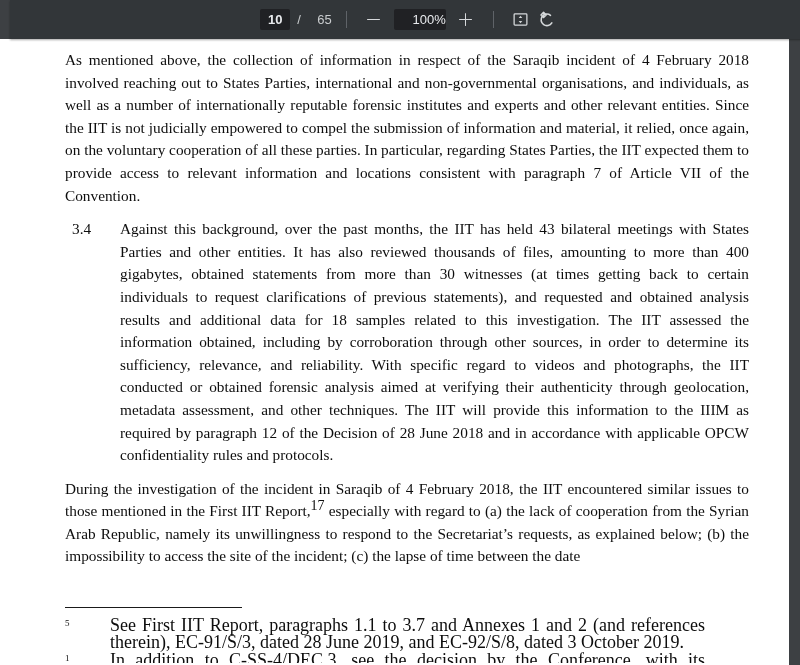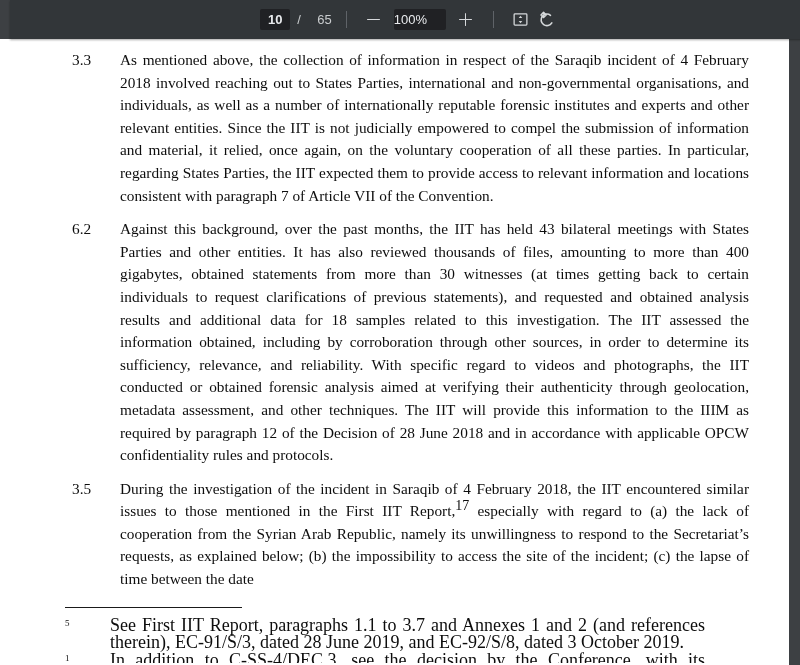--- a/index.html
+++ b/index.html
@@ -92,21 +92,21 @@
 
   .zoom-field {
     width: 52px;
     height: 21px;
     background: #202124;
     border: none;
     border-radius: 2px;
     color: #e8eaed;
     font-family: "Liberation Sans", sans-serif;
     font-size: 13px;
-    text-align: left;
+    text-align: right;
     line-height: 21px;
     outline: none;
     margin: 0 7px;
     padding: 0;
   }
 
   .minus-glyph {
     width: 13px;
     height: 1.6px;
     background: #d6d9db;
@@ -289,31 +289,29 @@
   </div>
 
   <div class="page-area">
     <div class="pdf-page">
 
       <div class="doc">
 
         <div id="paras">
 
           <div class="para">
-            <div class="para-num">3.3</div>
             <div class="para-body">As mentioned above, the collection of information in respect of the Saraqib incident of 4 February 2018 involved reaching out to States Parties, international and non-governmental organisations, and individuals, as well as a number of internationally reputable forensic institutes and experts and other relevant entities. Since the IIT is not judicially empowered to compel the submission of information and material, it relied, once again, on the voluntary cooperation of all these parties. In particular, regarding States Parties, the IIT expected them to provide access to relevant information and locations consistent with paragraph 7 of Article VII of the Convention.</div>
           </div>
 
           <div class="para">
-            <div class="para-num">6.2</div>
+            <div class="para-num">3.4</div>
             <div class="para-body">Against this background, over the past months, the IIT has held 43 bilateral meetings with States Parties and other entities. It has also reviewed thousands of files, amounting to more than 400 gigabytes, obtained statements from more than 30 witnesses (at times getting back to certain individuals to request clarifications of previous statements), and requested and obtained analysis results and additional data for 18 samples related to this investigation. The IIT assessed the information obtained, including by corroboration through other sources, in order to determine its sufficiency, relevance, and reliability. With specific regard to videos and photographs, the IIT conducted or obtained forensic analysis aimed at verifying their authenticity through geolocation, metadata assessment, and other techniques. The IIT will provide this information to the IIIM as required by paragraph 12 of the Decision of 28 June 2018 and in accordance with applicable OPCW confidentiality rules and protocols.</div>
           </div>
 
           <div class="para">
-            <div class="para-num">3.5</div>
             <div class="para-body"><span>During the investigation of the incident in Saraqib of 4 February 2018, the IIT encountered similar issues to those mentioned in the First IIT Report,</span><sup>17</sup><span> especially with regard to (a) the lack of cooperation from the Syrian Arab Republic, namely its unwillingness to respond to the Secretariat’s requests, as explained below; (b) the impossibility to access the site of the incident; (c) the lapse of time between the date</span></div>
           </div>
 
         </div>
 
         <div class="footnotes">
           <div class="fn-rule"></div>
 
           <div class="fn">
             <div class="fn-marker">5</div>

